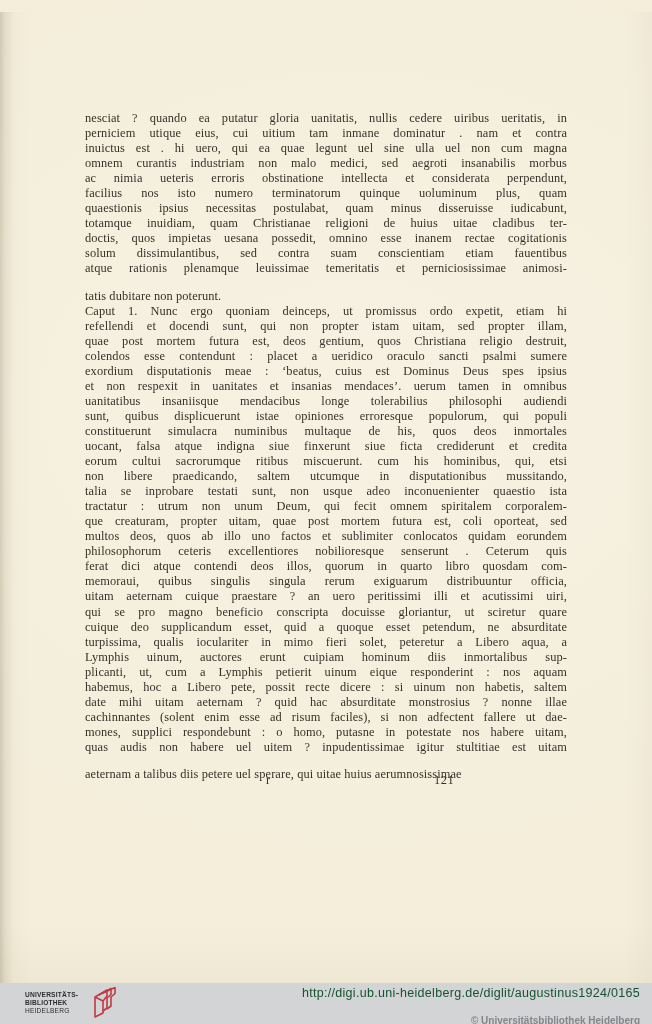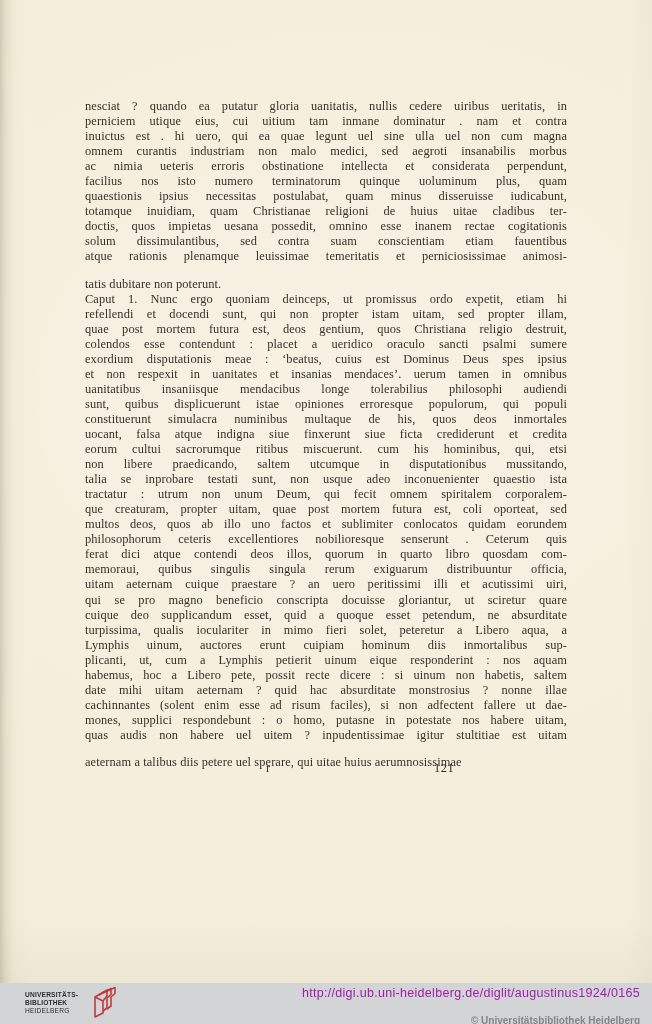--- a/index.html
+++ b/index.html
@@ -2,21 +2,21 @@
 <html><head>
 <meta charset="utf-8">
 <style>
   html,body{margin:0;padding:0;background:#888;}
   .viewport{
     position:relative;width:652px;height:1024px;overflow:hidden;
     background:#f4eedb;font-family:"Liberation Serif", serif;
   }
   
   .scan{
-    position:absolute;left:0;top:0;width:652px;height:983px;
+    position:absolute;left:0;top:12px;width:652px;height:983px;
     background:
       radial-gradient(ellipse 900px 700px at 55% 40%, rgba(255,255,255,0.20), rgba(0,0,0,0) 70%),
       linear-gradient(90deg, #cfc8b2 0px, #e3dcc6 5px, #f1ead6 14px, #f4eedb 30px, #f4eedb 96%, #efe8d4 100%),
       #f4eedb;
   }
   .scan::after{ 
     content:"";position:absolute;left:0;bottom:0;width:100%;height:70px;
     background:linear-gradient(180deg, rgba(0,0,0,0) 0%, rgba(120,105,70,0.06) 100%);
   }
   .textblock{
@@ -48,21 +48,21 @@
     display:flex;flex-direction:column;justify-content:center;
     color:#2e2e30;font-size:6.6px;font-weight:bold;line-height:8px;
     letter-spacing:0.2px;padding-top:4px;
   }
   .logo-text .l3{font-weight:normal;}
   .logo-mark{margin-left:3px;}
   .right-info{
     position:absolute;right:12px;top:3px;text-align:right;
   }
   .url{
-    color:#a21caf;font-size:12.5px;letter-spacing:0.3px;
+    color:#14532d;font-size:12.5px;letter-spacing:0.3px;
   }
   .copyright{
     margin-top:15px;color:#85868a;font-size:10px;font-weight:bold;
   }
 </style>
 </head>
 <body>
 
 <div class="viewport">
 

